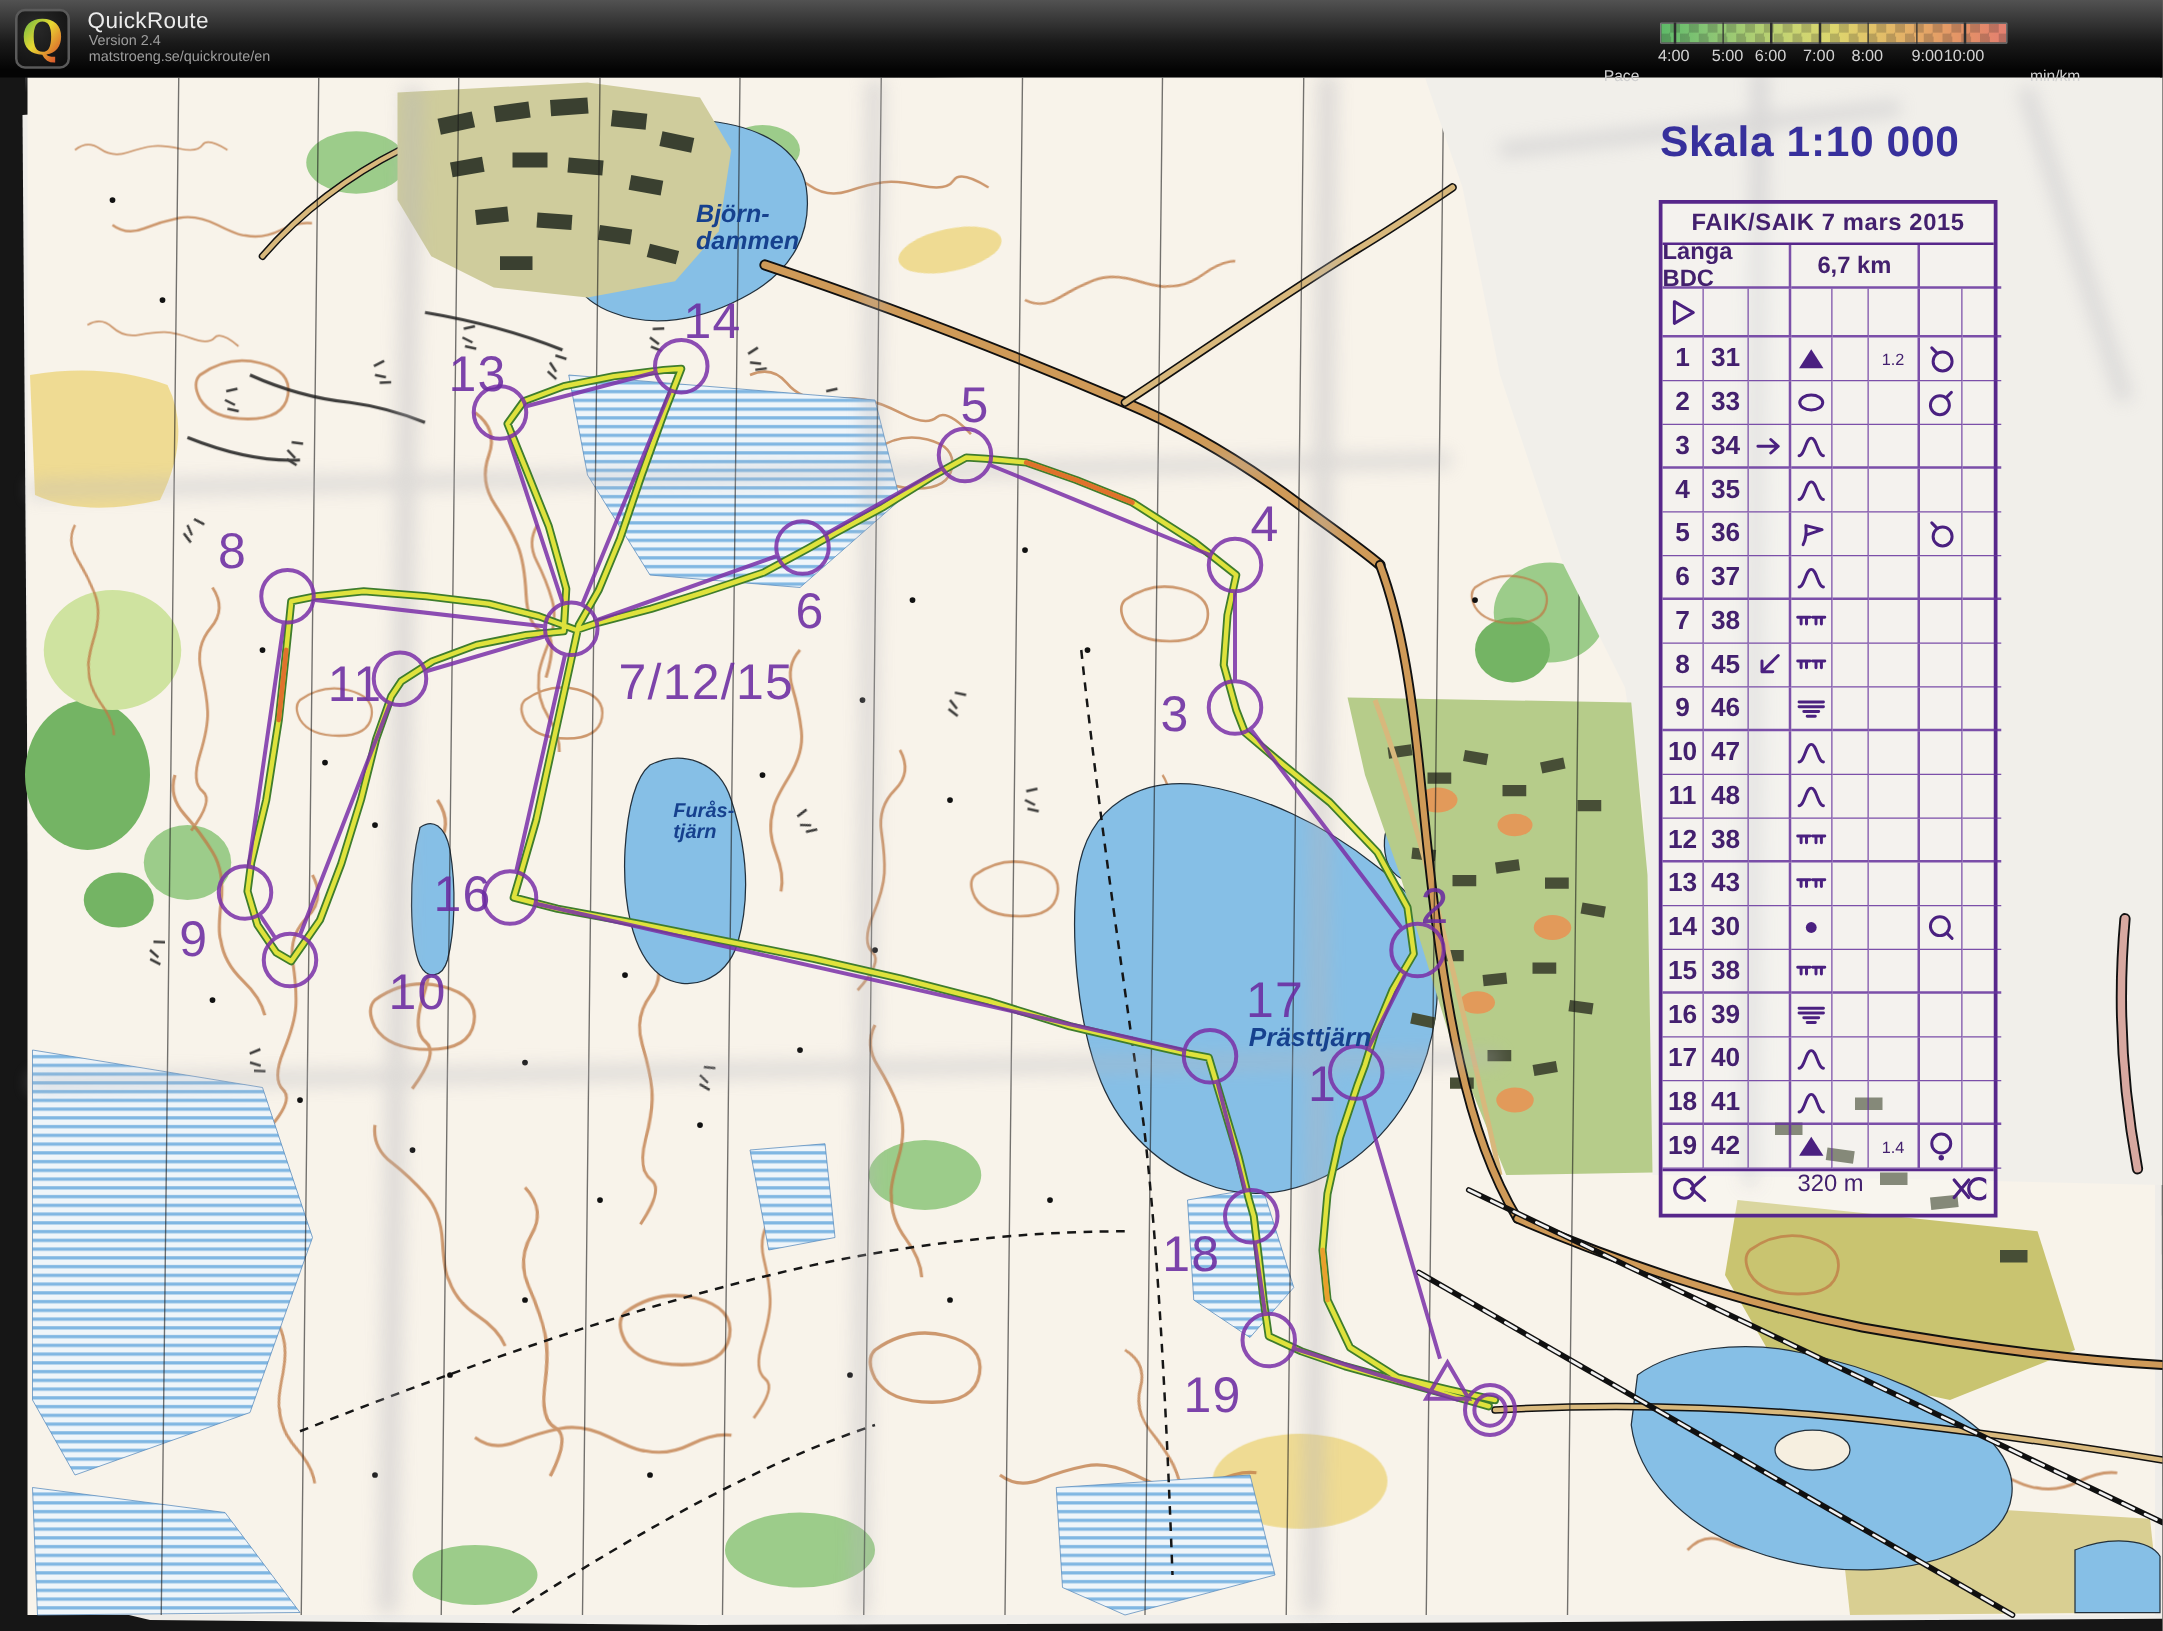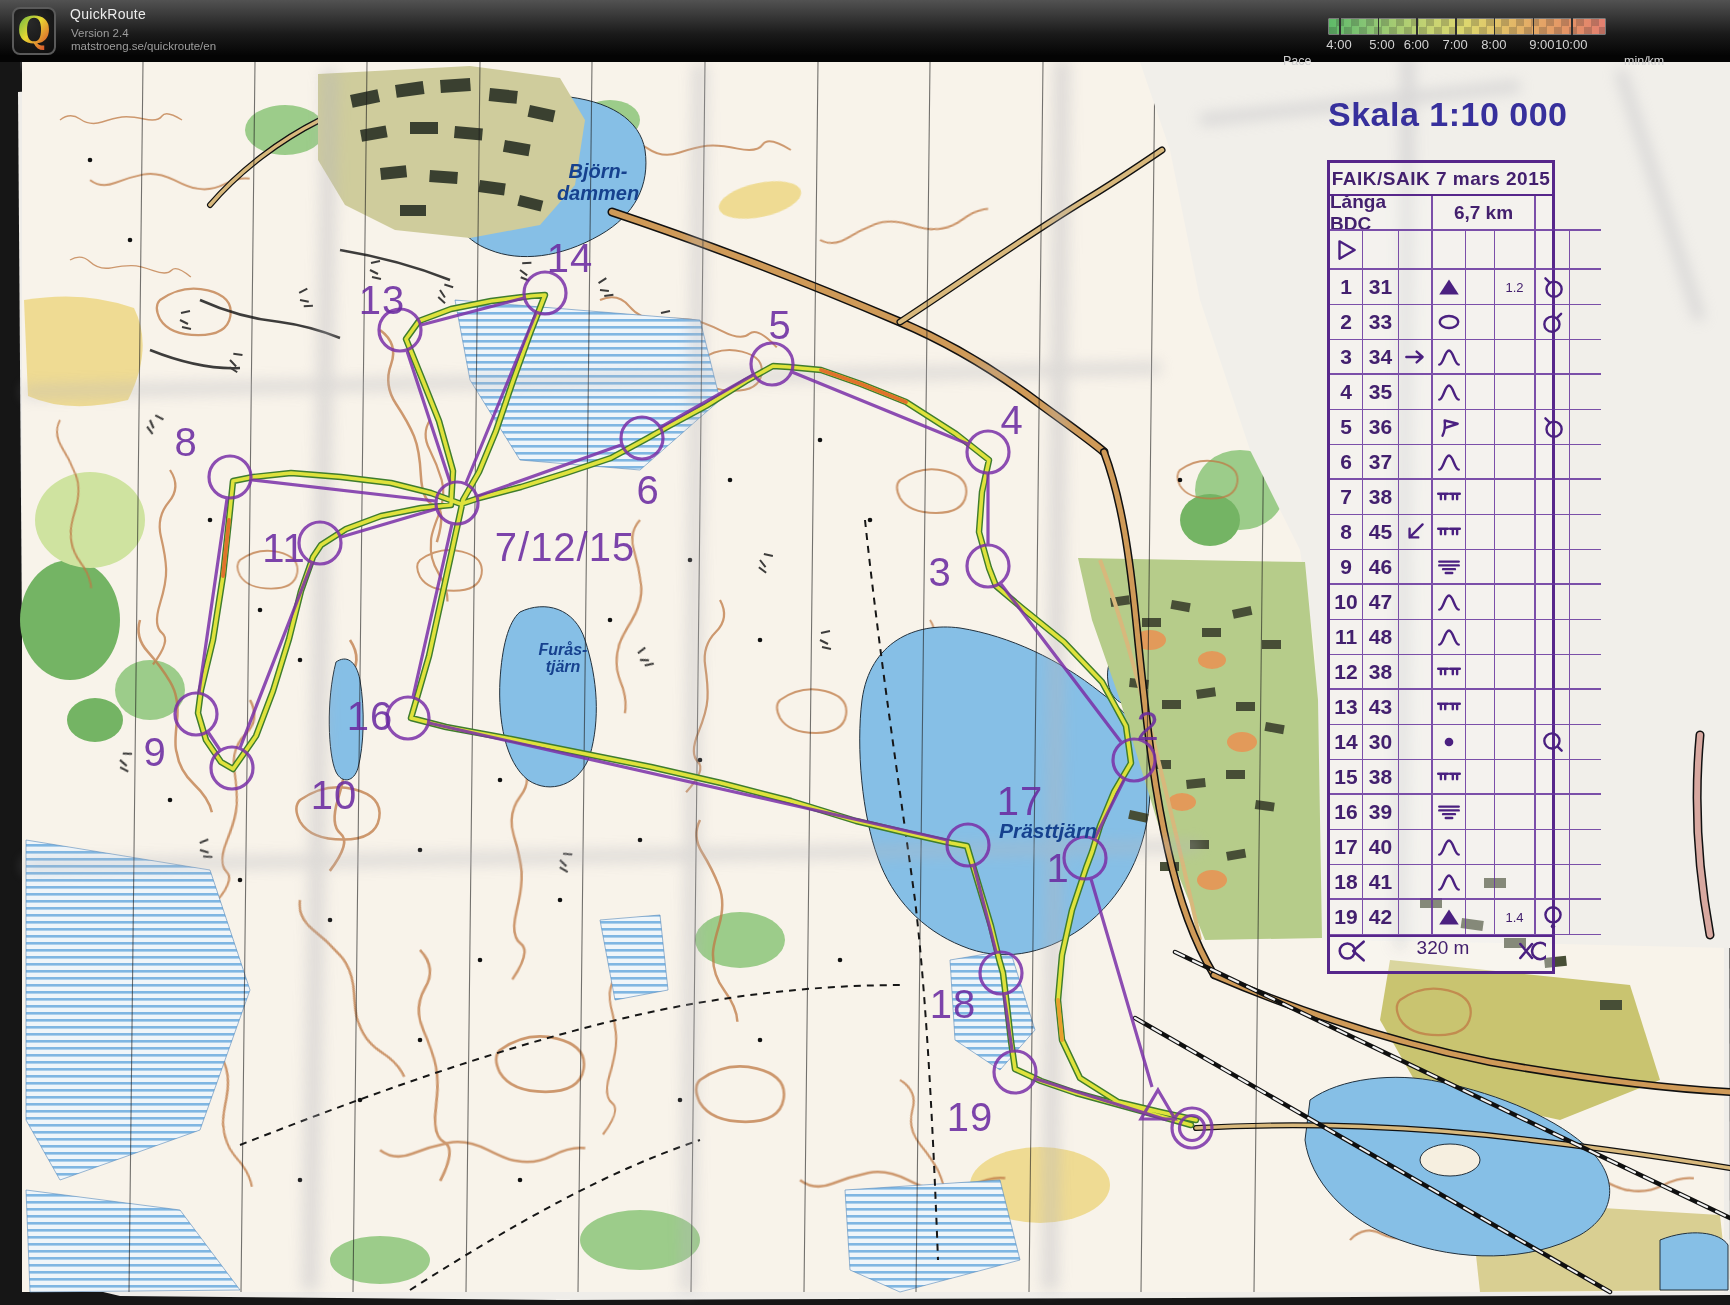--- a/index.html
+++ b/index.html
@@ -4,43 +4,43 @@
 <style>
   *{box-sizing:border-box;margin:0;padding:0}
   html,body{width:1730px;height:1305px;overflow:hidden}
   body{position:relative;background:#121212;font-family:"Liberation Sans",sans-serif}
 
   
   #titlebar{position:absolute;left:0;top:0;width:1730px;height:62px;z-index:30;
     background:linear-gradient(#525252,#1a1a1a 55%,#040404 90%);}
   #logo-box{position:absolute;left:12px;top:7px;width:44px;height:48px;border:2px solid #5a5a5a;
     border-radius:8px;background:radial-gradient(circle at 35% 30%,#2a2a2a,#0c0c0c);display:flex;align-items:center;justify-content:center}
-  #app-title{position:absolute;left:70px;top:6px;color:#ececec;font-size:14px;letter-spacing:.3px}
+  #app-title{position:absolute;left:70px;top:6px;color:#ececec;font-size:18px;letter-spacing:.3px}
   #app-version{position:absolute;left:71px;top:27px;color:#9d9d9d;font-size:11.5px}
   #app-url{position:absolute;left:71px;top:40px;color:#9d9d9d;font-size:11.5px}
   #pace-label{position:absolute;left:-45px;top:36px;color:#cfcfcf;font-size:12.5px}
   #pace-wrap{position:absolute;left:1328px;top:18px;width:278px;height:44px}
   #pace-bar{position:absolute;left:0;top:0;width:278px;height:17px;border:1px solid #7a7a7a;border-radius:1px}
   #pace-bar::after{content:"";position:absolute;inset:0;
     background:conic-gradient(rgba(40,40,40,.22) 25%,transparent 0 50%,rgba(40,40,40,.22) 0 75%,transparent 0) 0 0/15px 15px repeat}
   .pace-tick{position:absolute;top:0;width:1.5px;height:17px;background:#2e2e2e}
   .pace-tick-label{position:absolute;top:19px;width:44px;text-align:center;color:#d2d2d2;font-size:13px}
   #pace-unit{position:absolute;left:296px;top:36px;color:#d2d2d2;font-size:12.5px}
 
   
   #map-wrap{position:absolute;left:0;top:0;width:1730px;height:1305px}
   #map-canvas{position:absolute;left:0;top:0}
   .ctrl-num{position:absolute;transform:translate(-50%,-50%);color:rgba(106,42,160,.88);
     font-size:40px;font-weight:400;z-index:5;white-space:nowrap;letter-spacing:1px}
   .lake-label{position:absolute;transform:translate(-50%,-50%);color:#16418e;font-style:italic;
-    font-weight:700;text-align:center;line-height:1.08;z-index:4}
+    font-weight:700;text-align:left;line-height:1.08;z-index:4}
   #skala{position:absolute;left:1328px;top:95px;z-index:6;color:#37309c;font-size:34px;font-weight:700;letter-spacing:.5px}
 
   
-  #sheet{position:absolute;left:1327px;top:160px;width:228px;z-index:6;border:3px solid #57278b;background:rgba(250,249,246,.35)}
+  #sheet{position:absolute;left:1327px;top:160px;width:271px;z-index:6;border:3px solid #57278b;background:rgba(250,249,246,.35)}
   .srow{display:grid}
   .sc{border-right:1px solid rgba(101,51,156,.85);border-bottom:1px solid rgba(101,51,156,.85);
     display:flex;align-items:center;justify-content:center;color:#43206e;overflow:hidden}
   .sc:last-child{border-right:none}
   .sc.tr{border-right-width:2.5px}
   .thickB .sc{border-bottom-width:2.5px}
   .no{font-weight:700;font-size:21px}
   .code{font-weight:700;font-size:21px}
   .fval{font-size:13px;font-weight:400}
   .sheet-head{border-bottom:2.5px solid #57278b;display:flex;align-items:center;justify-content:center;

